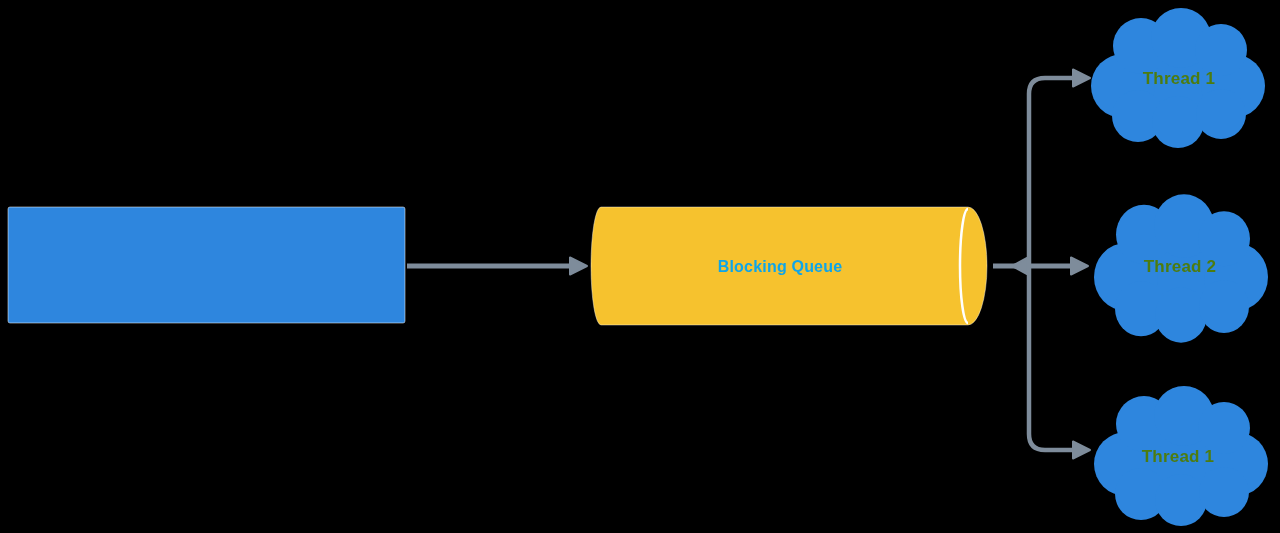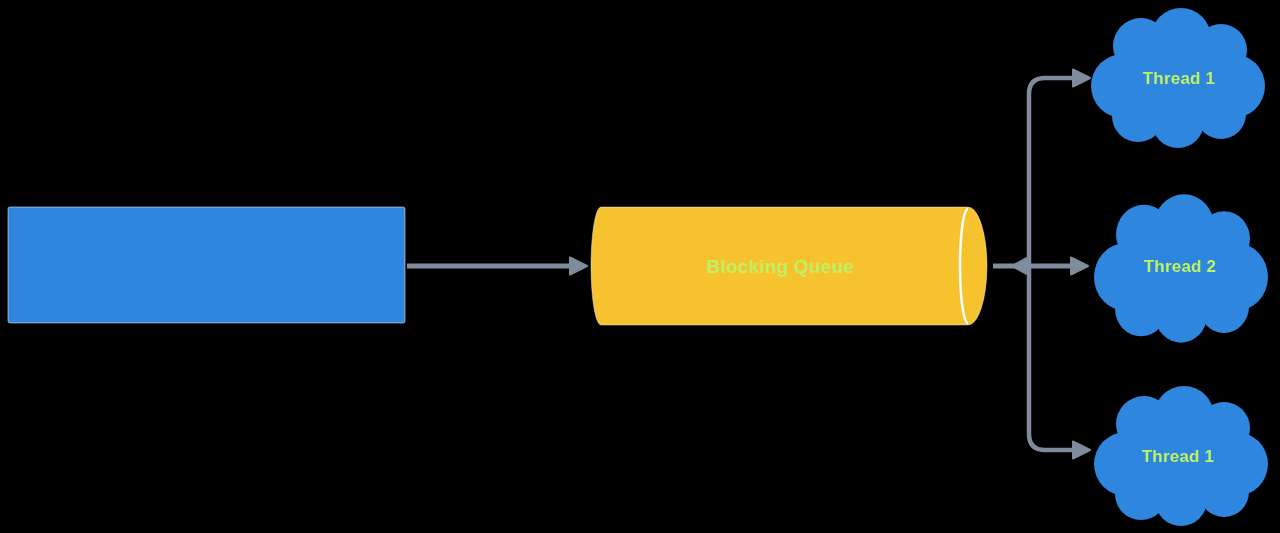--- a/index.html
+++ b/index.html
@@ -21,27 +21,27 @@
   }
   .node-label {
     position: absolute;
     display: flex;
     align-items: center;
     justify-content: center;
     font-weight: bold;
     pointer-events: none;
   }
   .light-label {
-    color: #bef264;
+    color: #4d7c0f;
     font-size: 17px;
     letter-spacing: 0.2px;
   }
   .dark-label {
-    color: #bef264;
-    font-size: 19px;
+    color: #0ea5e9;
+    font-size: 16px;
     letter-spacing: 0.2px;
   }
   
   #main-thread-label   { left: 8px;    top: 207px; width: 397px; height: 116px; }
   
   #blocking-queue-label{ left: 596px;  top: 208px; width: 368px; height: 117px; }
   
   #edge-label-stack    { position: absolute; left: 418px; top: 248px; width: 160px; height: 36px; }
   .edge-label {
     position: absolute;

